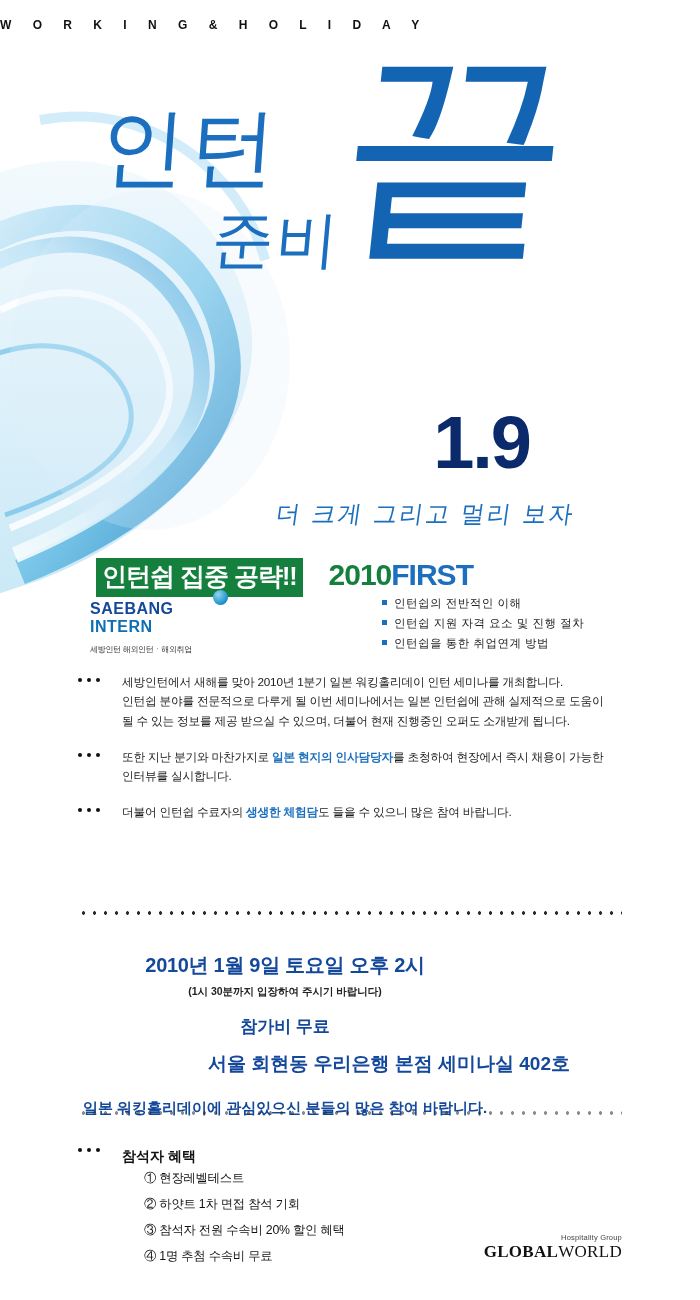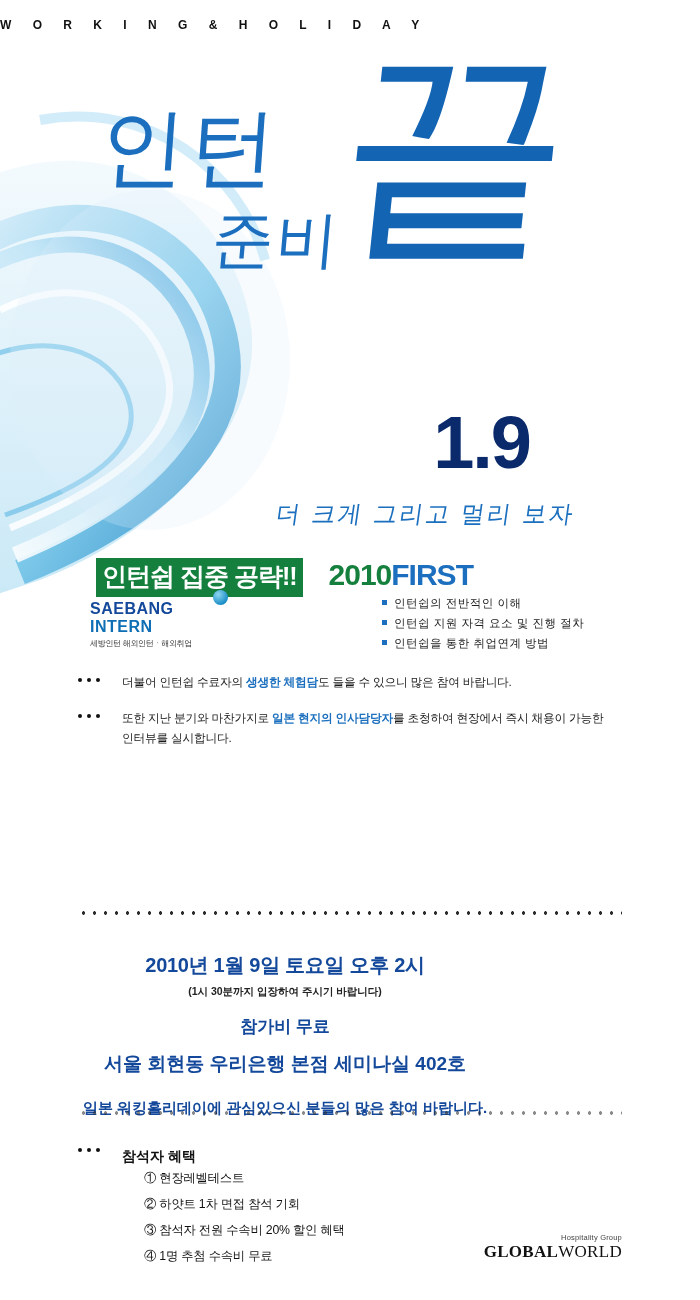--- a/index.html
+++ b/index.html
@@ -166,21 +166,21 @@
     color: #13489a;
     letter-spacing: 0.5px;
   }
   .logo .logo-main .intern {
     color: #0f6fb5;
   }
   .logo .logo-sub {
     font-size: 8px;
     color: #333;
     letter-spacing: -0.3px;
-    margin-top: 2px;
+    margin-top: 8px;
   }
   .logo .logo-mark {
     position: absolute;
     right: 12px;
     top: -10px;
     width: 15px;
     height: 15px;
     border-radius: 50%;
     background: radial-gradient(circle at 35% 30%, #8fd6f0, #1b8fc8 70%, #0c5f92);
   }
@@ -286,20 +286,21 @@
     font-size: 17px;
     font-weight: bold;
     color: #13489a;
     margin-top: 16px;
   }
   .ev-place {
     font-size: 19px;
     font-weight: bold;
     color: #13489a;
     margin-top: 13px;
+    text-align: right;
   }
   .ev-foot {
     font-size: 15px;
     font-weight: bold;
     color: #13489a;
     margin-top: 22px;
   }
 
   
   .benefits {
@@ -406,42 +407,54 @@
       <div class="logo-sub">세방인턴 해외인턴ㆍ해외취업</div>
     </div>
     <ul class="keylist">
       <li>인턴쉽의 전반적인 이해</li>
       <li>인턴쉽 지원 자격 요소 및 진행 절차</li>
       <li>인턴쉽을 통한 취업연계 방법</li>
     </ul>
   </div>
 
   <div class="body">
-
-
     <div class="para">
       <div class="dots">
           <i></i>
           <i></i>
           <i></i>
         </div>
       <div class="ptext">
-        <span>더불어 인턴쉽 수료자의 </span><span class="hl-blue">생생한 체험담</span><span>도 들을 수 있으니 많은 참여 바랍니다.</span>
+        <span>세방인턴에서 새해를 맞아 2010년 1분기 일본 워킹홀리데이 인턴 세미나를 개최합니다.</span><br>
+        <span>인턴쉽 분야를 전문적으로 다루게 될 이번 세미나에서는 일본 인턴쉽에 관해 실제적으로 도움이</span><br>
+        <span>될 수 있는 정보를 제공 받으실 수 있으며, 더불어 현재 진행중인 오퍼도 소개받게 됩니다.</span>
       </div>
     </div>
+
 
     <div class="para">
       <div class="dots">
           <i></i>
           <i></i>
           <i></i>
         </div>
       <div class="ptext">
         <span>또한 지난 분기와 마찬가지로 </span><span class="hl-blue">일본 현지의 인사담당자</span><span>를 초청하여 현장에서 즉시 채용이 가능한</span><br>
         <span>인터뷰를 실시합니다.</span>
+      </div>
+    </div>
+
+    <div class="para">
+      <div class="dots">
+          <i></i>
+          <i></i>
+          <i></i>
+        </div>
+      <div class="ptext">
+        <span>더불어 인턴쉽 수료자의 </span><span class="hl-blue">생생한 체험담</span><span>도 들을 수 있으니 많은 참여 바랍니다.</span>
       </div>
     </div>
   </div>
 
   <div class="divider d1"></div>
 
   <div class="event">
     <div class="ev-date">2010년 1월 9일 토요일 오후 2시</div>
     <div class="ev-note">(1시 30분까지 입장하여 주시기 바랍니다)</div>
     <div class="ev-fee">참가비 무료</div>

